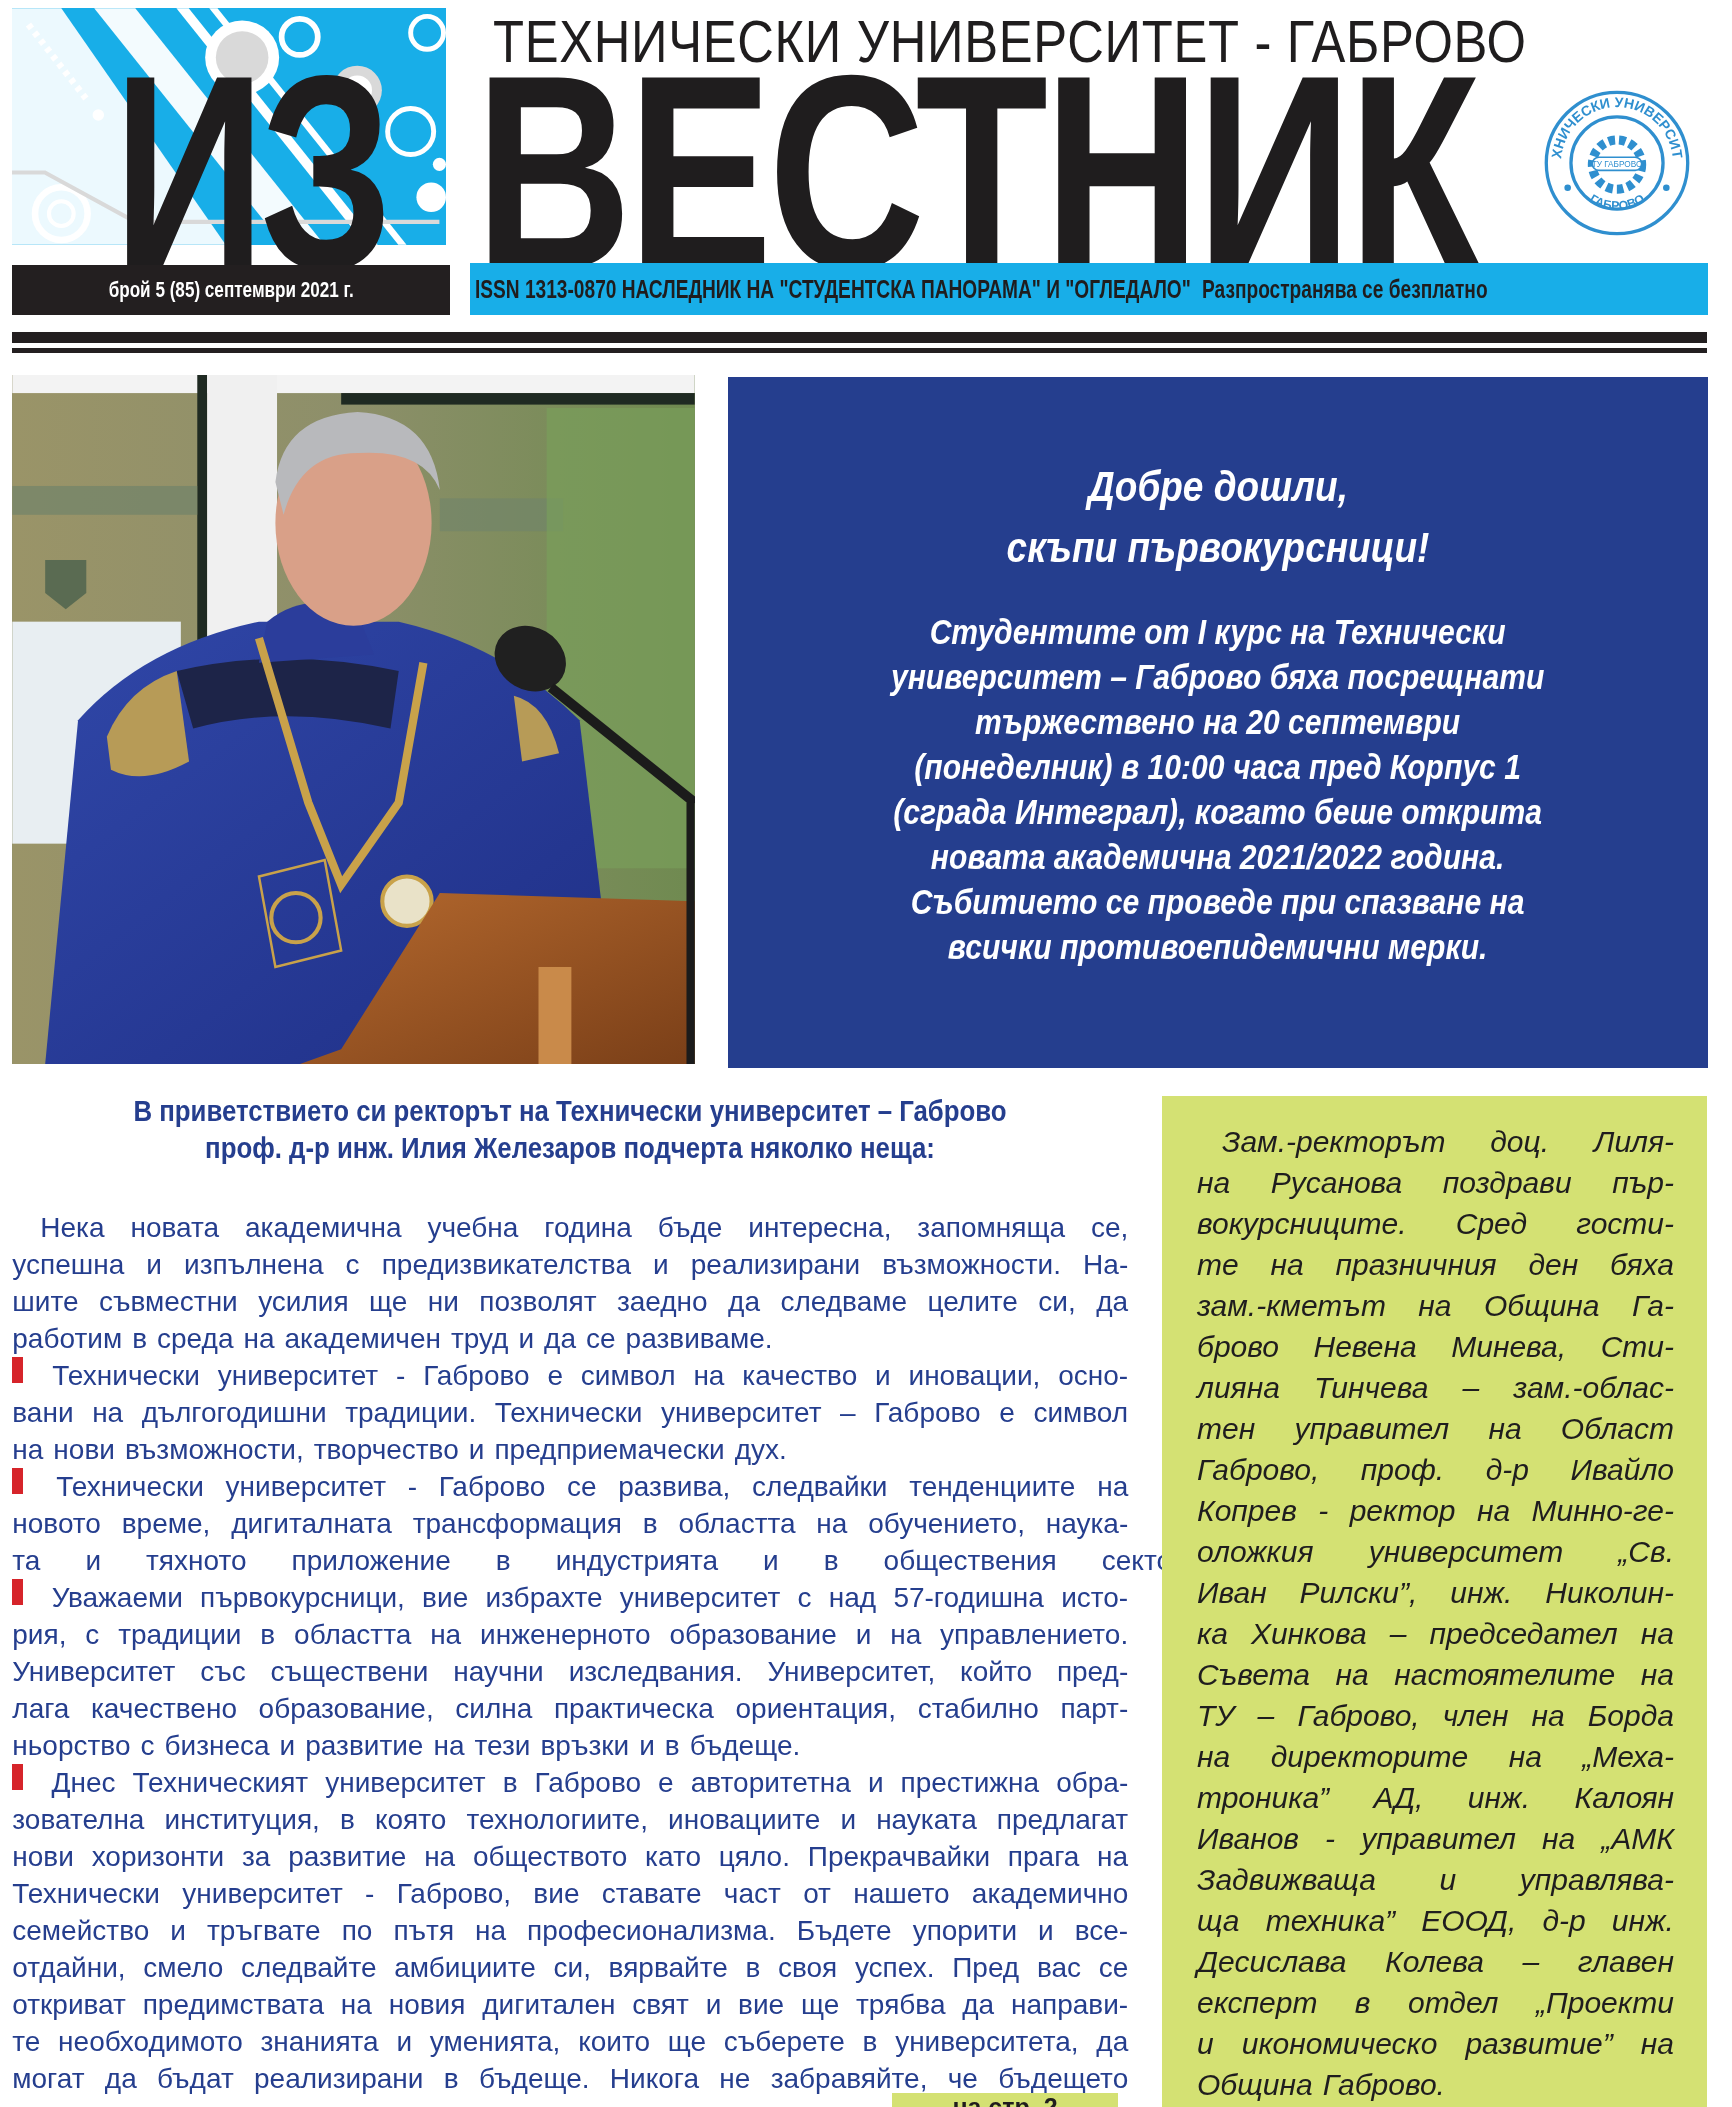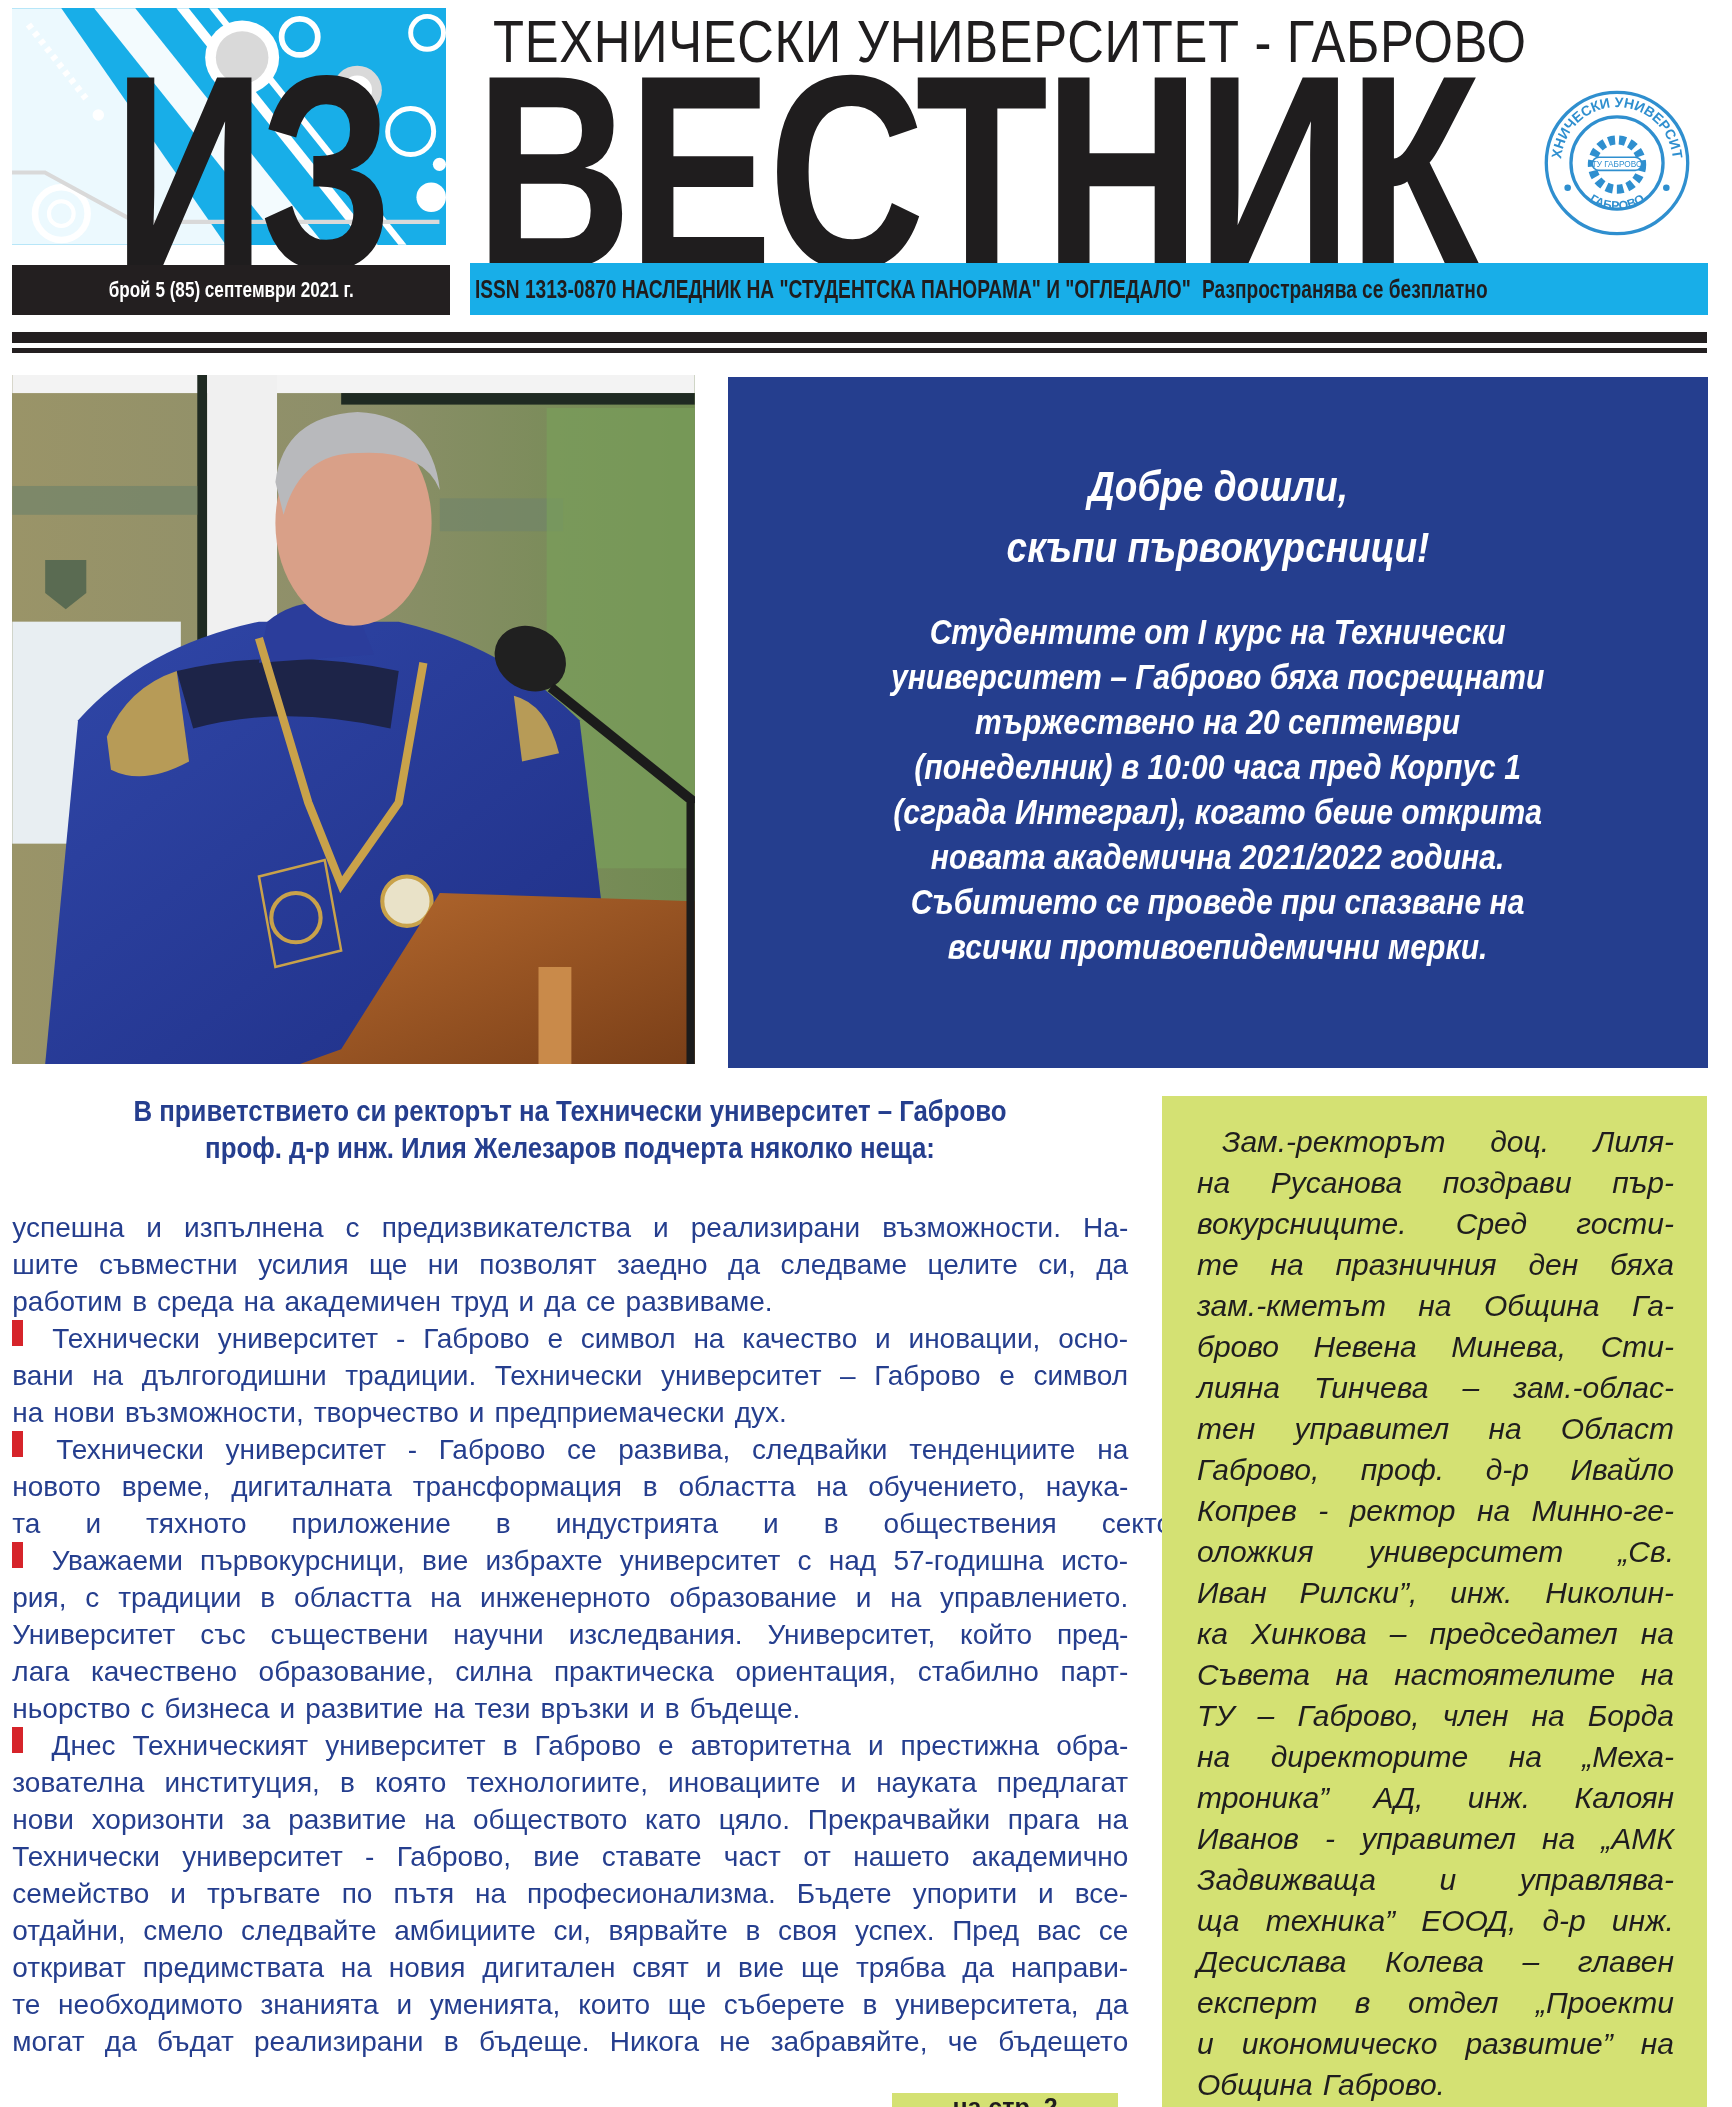--- a/index.html
+++ b/index.html
@@ -252,20 +252,31 @@
   </div>
 </section>
 
 <article class="article">
   <div class="article-lead">
     <div>В приветствието си ректорът на Технически университет – Габрово</div>
     <div>проф. д-р инж. Илия Железаров подчерта няколко неща:</div>
   </div>
   <div class="article-body" id="article-body">
       <div class="line" style="width: 1116px; transform: scaleX(1); transform-origin: left top;">
+        <span class="w" style="margin-left: 28px;">Нека</span>
+        <span class="w">новата</span>
+        <span class="w">академична</span>
+        <span class="w">учебна</span>
+        <span class="w">година</span>
+        <span class="w">бъде</span>
+        <span class="w">интересна,</span>
+        <span class="w">запомняща</span>
+        <span class="w">се,</span>
+      </div>
+      <div class="line" style="width: 1116px; transform: scaleX(1); transform-origin: left top;">
         <span class="w">успешна</span>
         <span class="w">и</span>
         <span class="w">изпълнена</span>
         <span class="w">с</span>
         <span class="w">предизвикателства</span>
         <span class="w">и</span>
         <span class="w">реализирани</span>
         <span class="w">възможности.</span>
         <span class="w">На-</span>
       </div>

